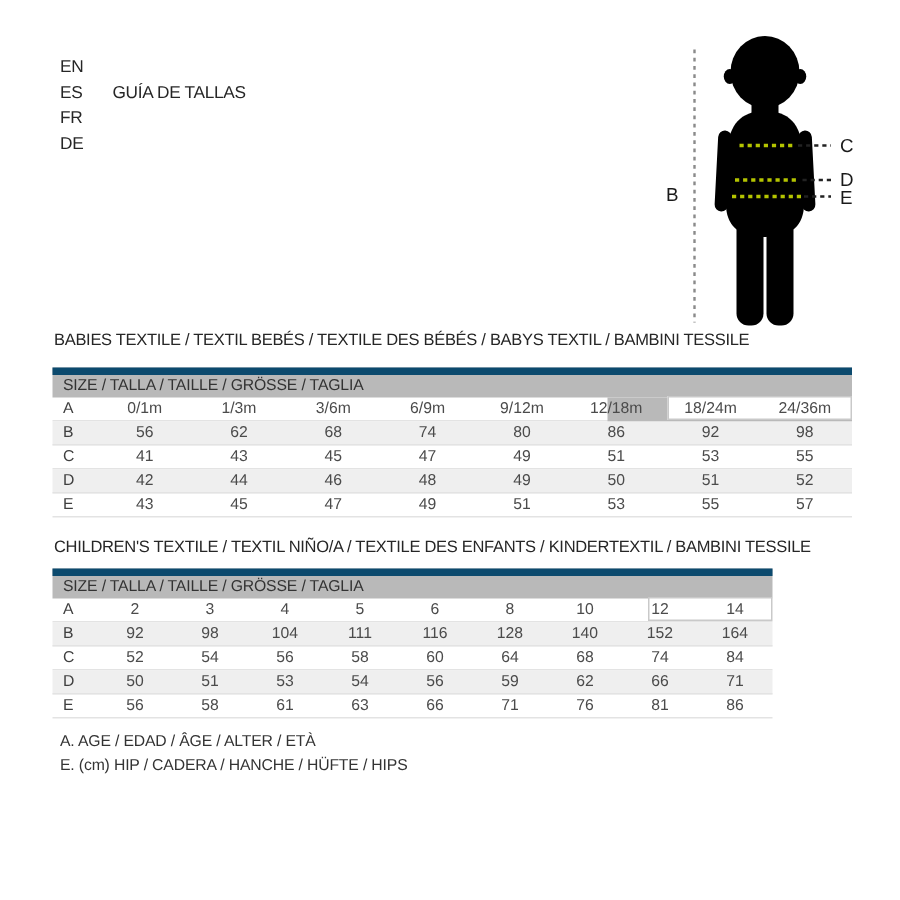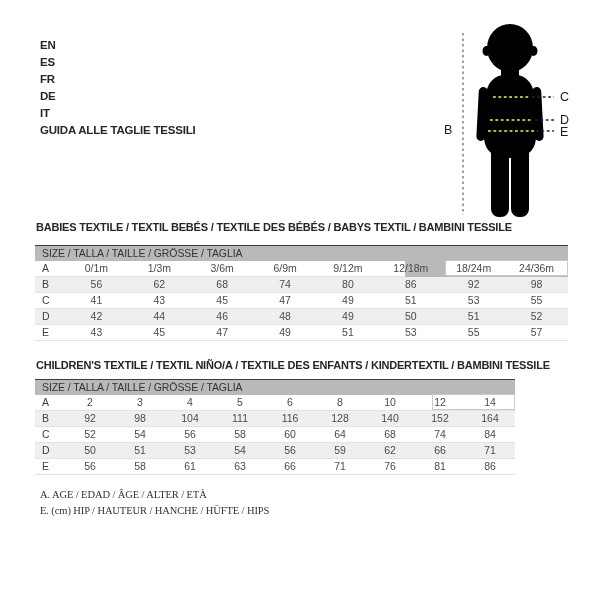--- a/index.html
+++ b/index.html
@@ -3,71 +3,68 @@
 <meta charset="utf-8">
 <style>
   html,body{margin:0;padding:0;}
   body{
     width:600px;height:600px;position:relative;background:#ffffff;
     font-family:"Liberation Sans", sans-serif;color:#3a3a3a;overflow:hidden;
   }
   
   .lang-list{position:absolute;left:40px;top:37px;}
   .lang-row{display:flex;height:17px;line-height:17px;
-    font-size:11.5px;font-weight:700;color:#262626;letter-spacing:-0.2px;flex-direction:column;}
+    font-size:11.5px;font-weight:400;color:#262626;letter-spacing:-0.2px;}
   .lang-code{width:35px;}
   
   .figure-wrap{position:absolute;left:430px;top:8px;width:170px;height:220px;}
   
-  .sec-title{position:absolute;left:36px;font-size:11px;font-weight:700;
+  .sec-title{position:absolute;left:36px;font-size:11px;font-weight:400;
     color:#262626;letter-spacing:-0.2px;white-space:nowrap;}
   #babies-title{top:221px;}
   #children-title{top:359px;}
   
   .size-table{position:absolute;left:35px;}
   #babies-table{top:245px;width:533px;}
   #children-table{top:379px;width:480px;}
   .tbl-header{height:15px;line-height:15px;background:#b9b9b9;
-    border-top:1px solid #0c4a6e;font-size:10.5px;color:#333;
+    border-top:5px solid #0c4a6e;font-size:10.5px;color:#333;
     padding-left:7px;letter-spacing:-0.1px;}
   .tbl-row{display:grid;height:15px;line-height:15px;align-items:center;
     font-size:10.5px;color:#4b4b4b;border-bottom:1px solid #e3e3e3;
     position:relative;}
   #babies-table .tbl-row{grid-template-columns:30px repeat(8,1fr);}
   #children-table .tbl-row{grid-template-columns:30px repeat(9,1fr);}
   .tbl-row.alt{background:#efefef;}
   .tbl-cell{text-align:center;position:relative;z-index:1;}
   .tbl-cell.letter{text-align:left;padding-left:7px;color:#3f3f3f;}
   .gray-ext{position:absolute;top:0;bottom:-1px;right:0;background:#b9b9b9;z-index:0;}
   .white-box{position:absolute;top:-1px;bottom:0;right:0;background:#ffffff;
     border:1px solid #c9c9c9;box-sizing:border-box;z-index:0;}
   
   .legend{position:absolute;left:40px;top:487px;}
   .legend-line{height:15.5px;line-height:15.5px;font-size:10.5px;color:#333;
-    letter-spacing:-0.1px;white-space:nowrap;font-family:Liberation Serif, serif;}
+    letter-spacing:-0.1px;white-space:nowrap;}
 </style>
 </head>
 <body>
 
 <div class="lang-list">
   <div class="lang-row">
     <span class="lang-code">EN</span>
   </div>
   <div class="lang-row">
     <span class="lang-code">ES</span>
+    <span>GUÍA DE TALLAS</span>
   </div>
   <div class="lang-row">
     <span class="lang-code">FR</span>
   </div>
   <div class="lang-row">
     <span class="lang-code">DE</span>
-  </div>
-  <div class="lang-row">
-    <span class="lang-code">IT</span>
-    <span>GUIDA ALLE TAGLIE TESSILI</span>
   </div>
 </div>
 
 <div class="figure-wrap">
   <svg width="170" height="220" viewBox="0 0 170 220">
 
     <g fill="#000000">
       <ellipse cx="80" cy="40" rx="23" ry="24"></ellipse>
       <ellipse cx="56.5" cy="43" rx="4" ry="5"></ellipse>
       <ellipse cx="103.5" cy="43" rx="4" ry="5"></ellipse>
@@ -224,14 +221,14 @@
         <div class="tbl-cell">71</div>
         <div class="tbl-cell">76</div>
         <div class="tbl-cell">81</div>
         <div class="tbl-cell">86</div>
       </div>
     </div>
 </div>
 
 <div class="legend">
   <div class="legend-line">A. AGE / EDAD / ÂGE / ALTER / ETÀ</div>
-  <div class="legend-line">E. (cm) HIP / HAUTEUR / HANCHE / HÜFTE / HIPS</div>
+  <div class="legend-line">E. (cm) HIP / CADERA / HANCHE / HÜFTE / HIPS</div>
 </div>
 
 </body></html>

